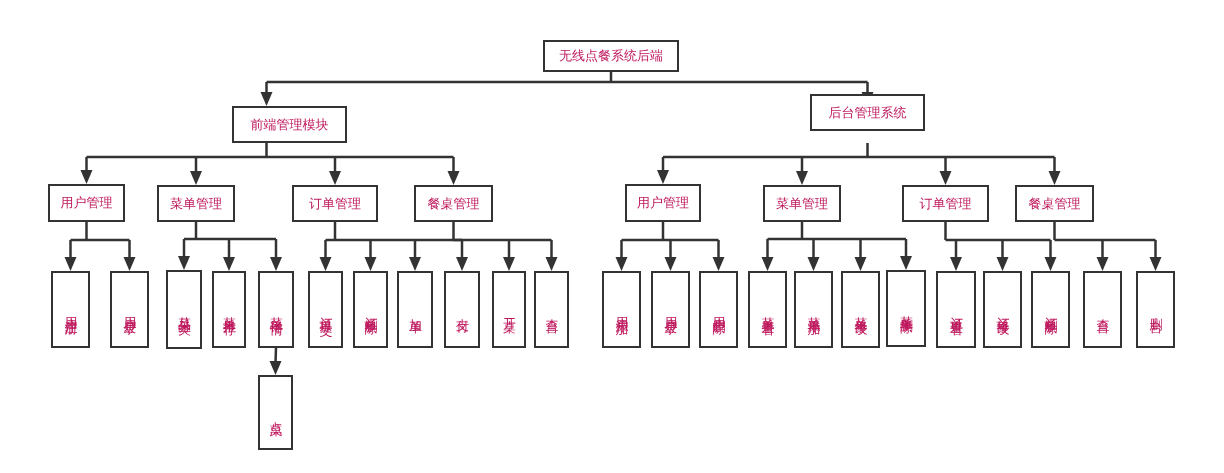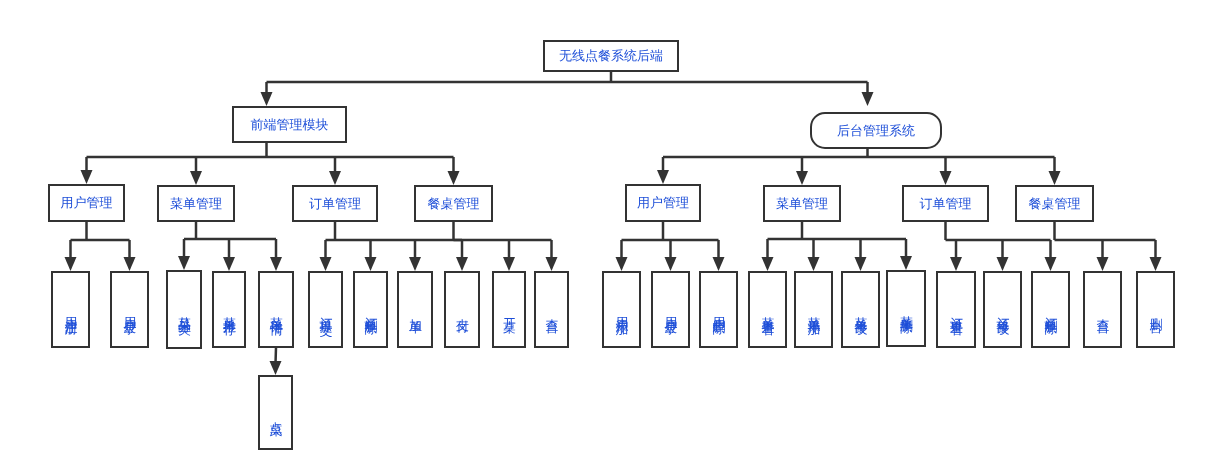--- a/index.html
+++ b/index.html
@@ -1,21 +1,21 @@
 <!DOCTYPE html>
 <html><head>
 <meta charset="utf-8">
 <style>
   html, body { margin: 0; padding: 0; background: #ffffff; }
   body { width: 1224px; height: 473px; position: relative; overflow: hidden;
          font-family: "DejaVu Sans", sans-serif; color: #333333; }
   #diagram { position: absolute; left: 0; top: 0; width: 1224px; height: 473px; }
   .node { position: absolute; box-sizing: border-box; border: 2px solid #333333; background: #ffffff;
           display: flex; align-items: center; justify-content: center; text-align: center;
-          font-size: 13px; color: #1d4ed8; font-family: Liberation Serif, serif; }
+          font-size: 13px; color: #be185d; font-family: Liberation Serif, serif; }
   .node.vertical { writing-mode: vertical-rl; text-orientation: upright; letter-spacing: 2px; font-size: 13px; }
   svg#edges { position: absolute; left: 0; top: 0; }
 </style>
 </head>
 <body>
 
 <div id="diagram">
   <svg id="edges" width="1224" height="473">
       <path d="M611,72 L611,82" fill="none" stroke="#333333" stroke-width="2.5"></path>
       <path d="M266.5,82 L867.5,82" fill="none" stroke="#333333" stroke-width="2.5"></path>
@@ -105,21 +105,21 @@
       <path d="M1054.5,240 L1155.5,240" fill="none" stroke="#333333" stroke-width="2.5"></path>
       <path d="M1102.5,240 L1102.5,259" fill="none" stroke="#333333" stroke-width="2.5"></path>
       <path d="M1096.5,257 L1108.5,257 L1102.5,271 Z" fill="#333333"></path>
       <path d="M1155.5,240 L1155.5,259" fill="none" stroke="#333333" stroke-width="2.5"></path>
       <path d="M1149.5,257 L1161.5,257 L1155.5,271 Z" fill="#333333"></path>
     </svg>
 
   <div class="node" style="left: 543px; top: 40px; width: 136px; height: 32px;">无线点餐系统后端</div>
 
   <div class="node" style="left: 209px; top: 106px; width: 115px; height: 37px; margin-left: 23px;">前端管理模块</div>
-  <div class="node" style="left: 810px; top: 112px; width: 132px; height: 37px; border-radius: 15px;">后台管理系统</div>
+  <div class="node" style="left: 810px; top: 94px; width: 115px; height: 37px;">后台管理系统</div>
 
   <div class="node" style="left: 48px; top: 184px; width: 77px; height: 38px;">用户管理</div>
   <div class="node" style="left: 157px; top: 185px; width: 78px; height: 37px;">菜单管理</div>
   <div class="node" style="left: 292px; top: 185px; width: 86px; height: 37px;">订单管理</div>
   <div class="node" style="left: 414px; top: 185px; width: 79px; height: 37px;">餐桌管理</div>
 
   <div class="node" style="left: 625px; top: 184px; width: 76px; height: 38px;">用户管理</div>
   <div class="node" style="left: 763px; top: 185px; width: 78px; height: 37px;">菜单管理</div>
   <div class="node" style="left: 902px; top: 185px; width: 87px; height: 37px;">订单管理</div>
   <div class="node" style="left: 1015px; top: 185px; width: 79px; height: 37px;">餐桌管理</div>

